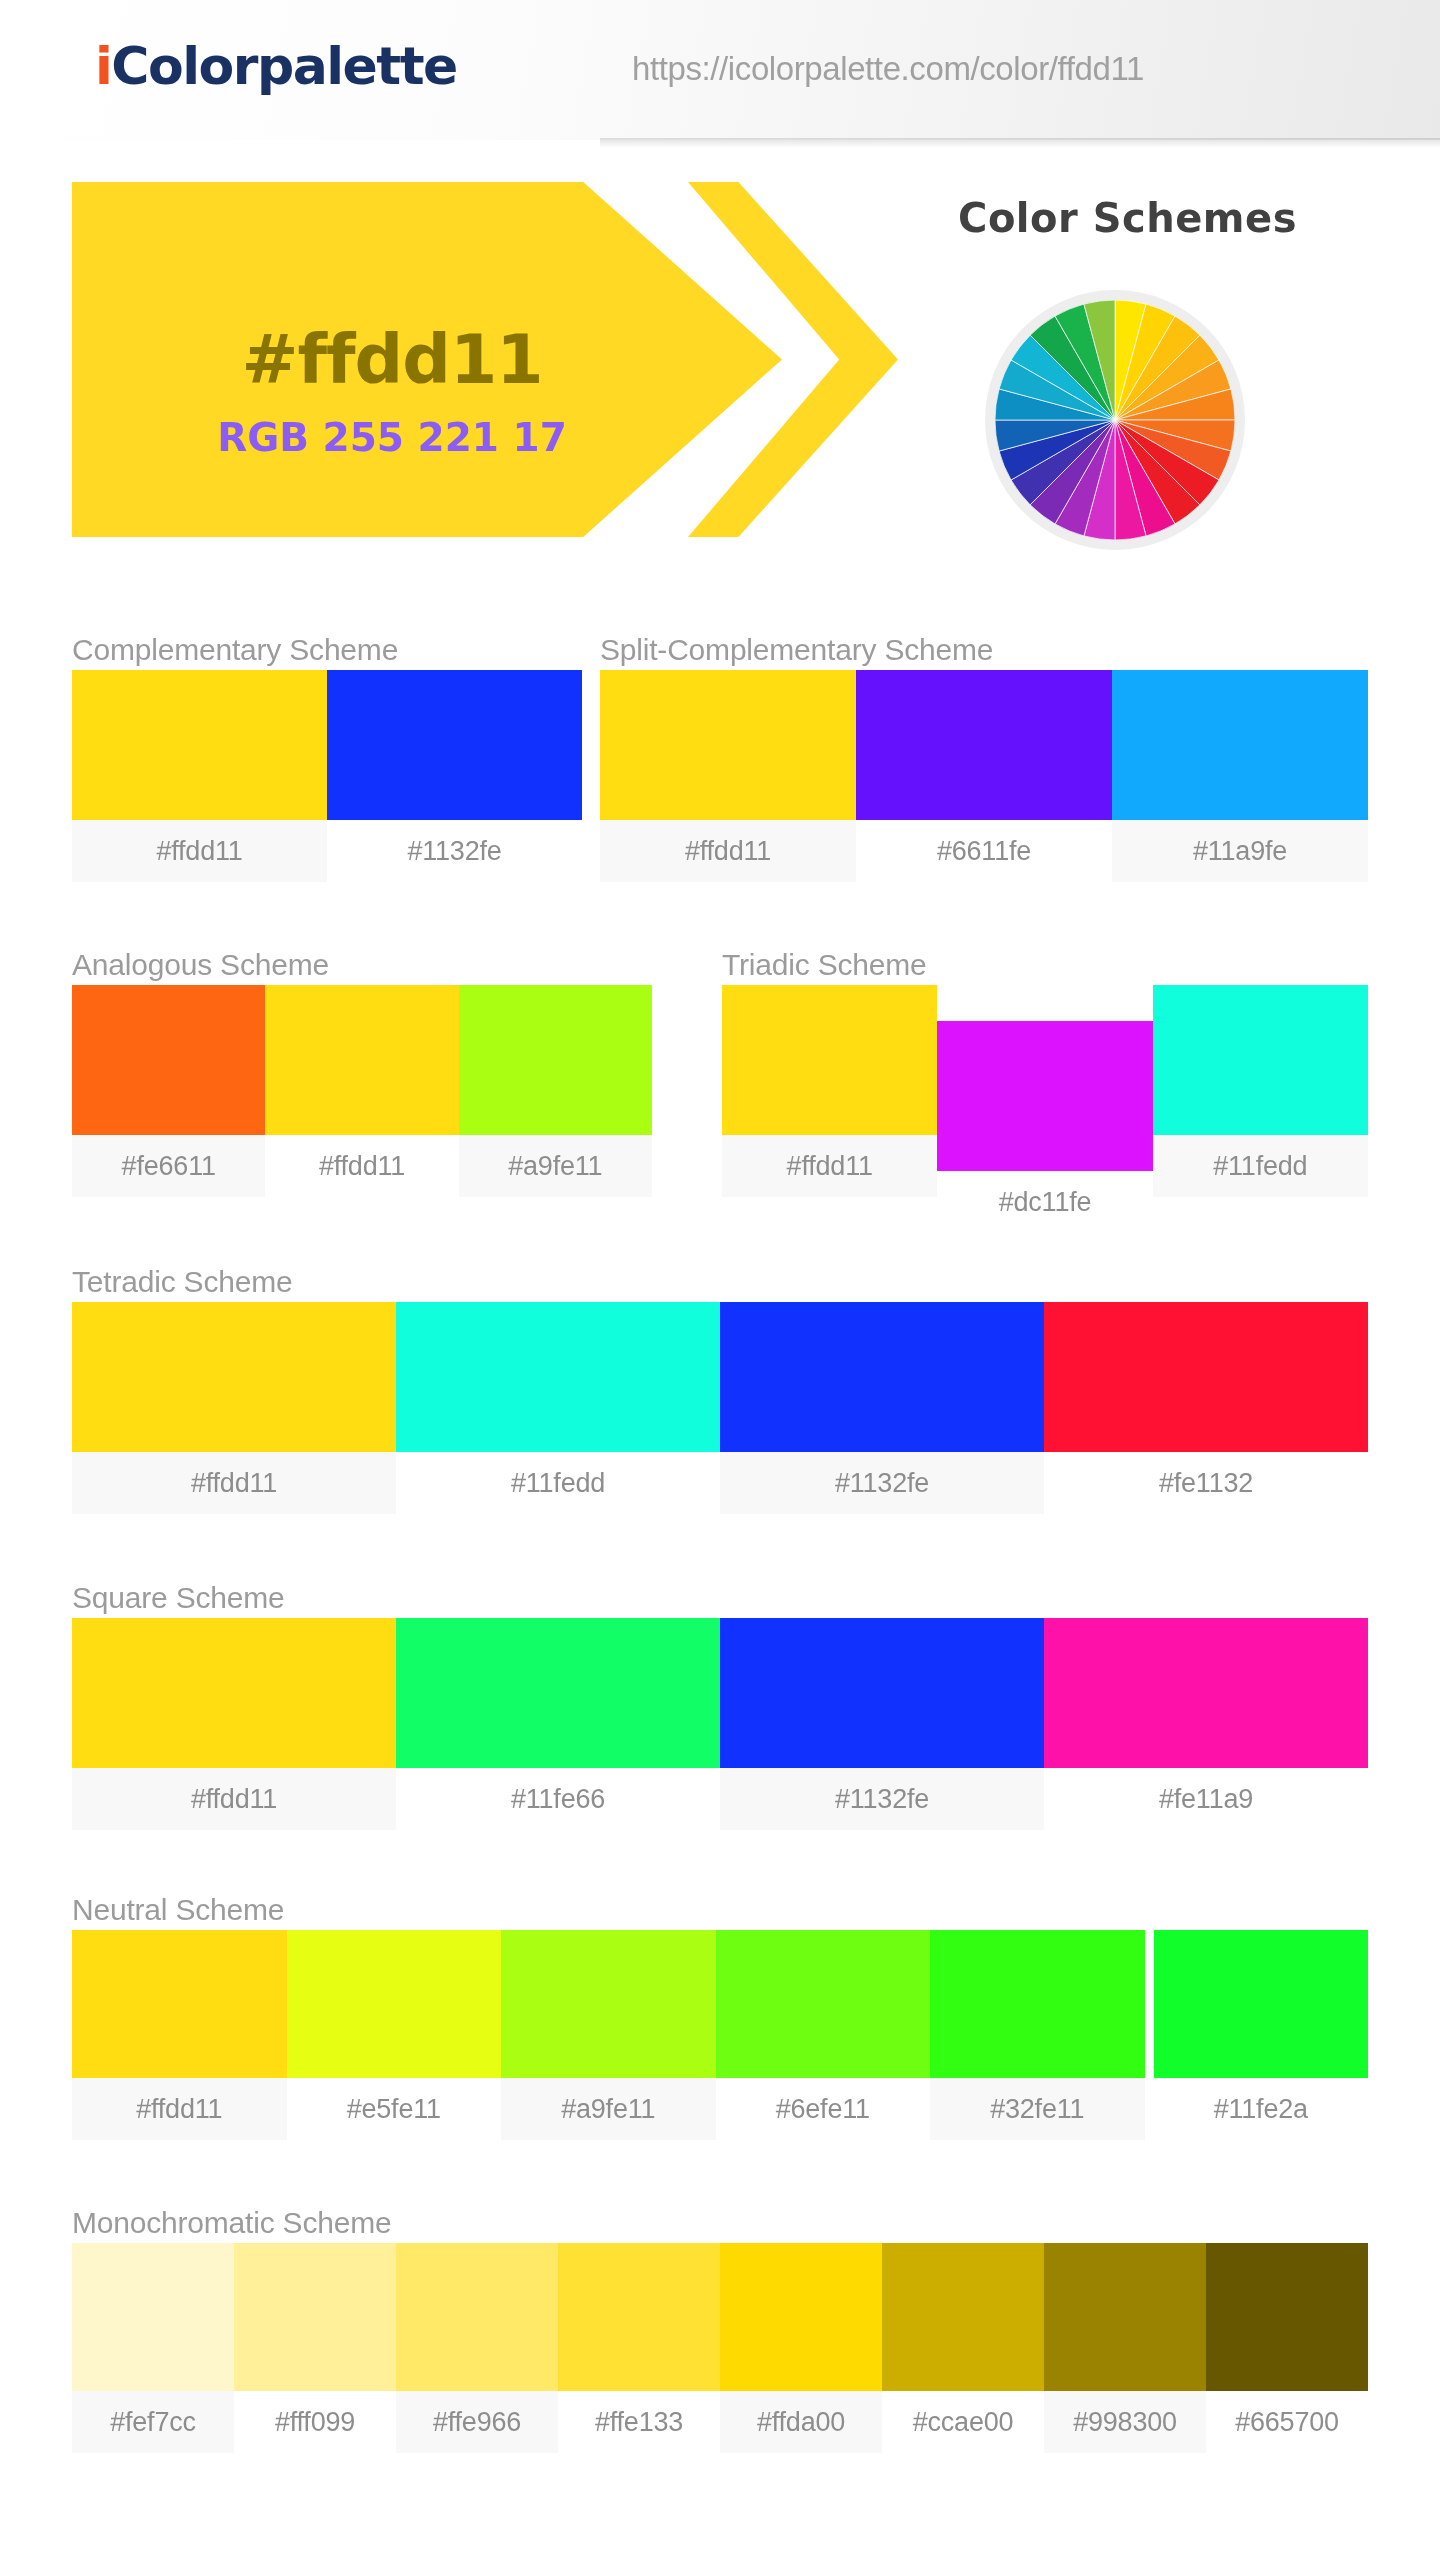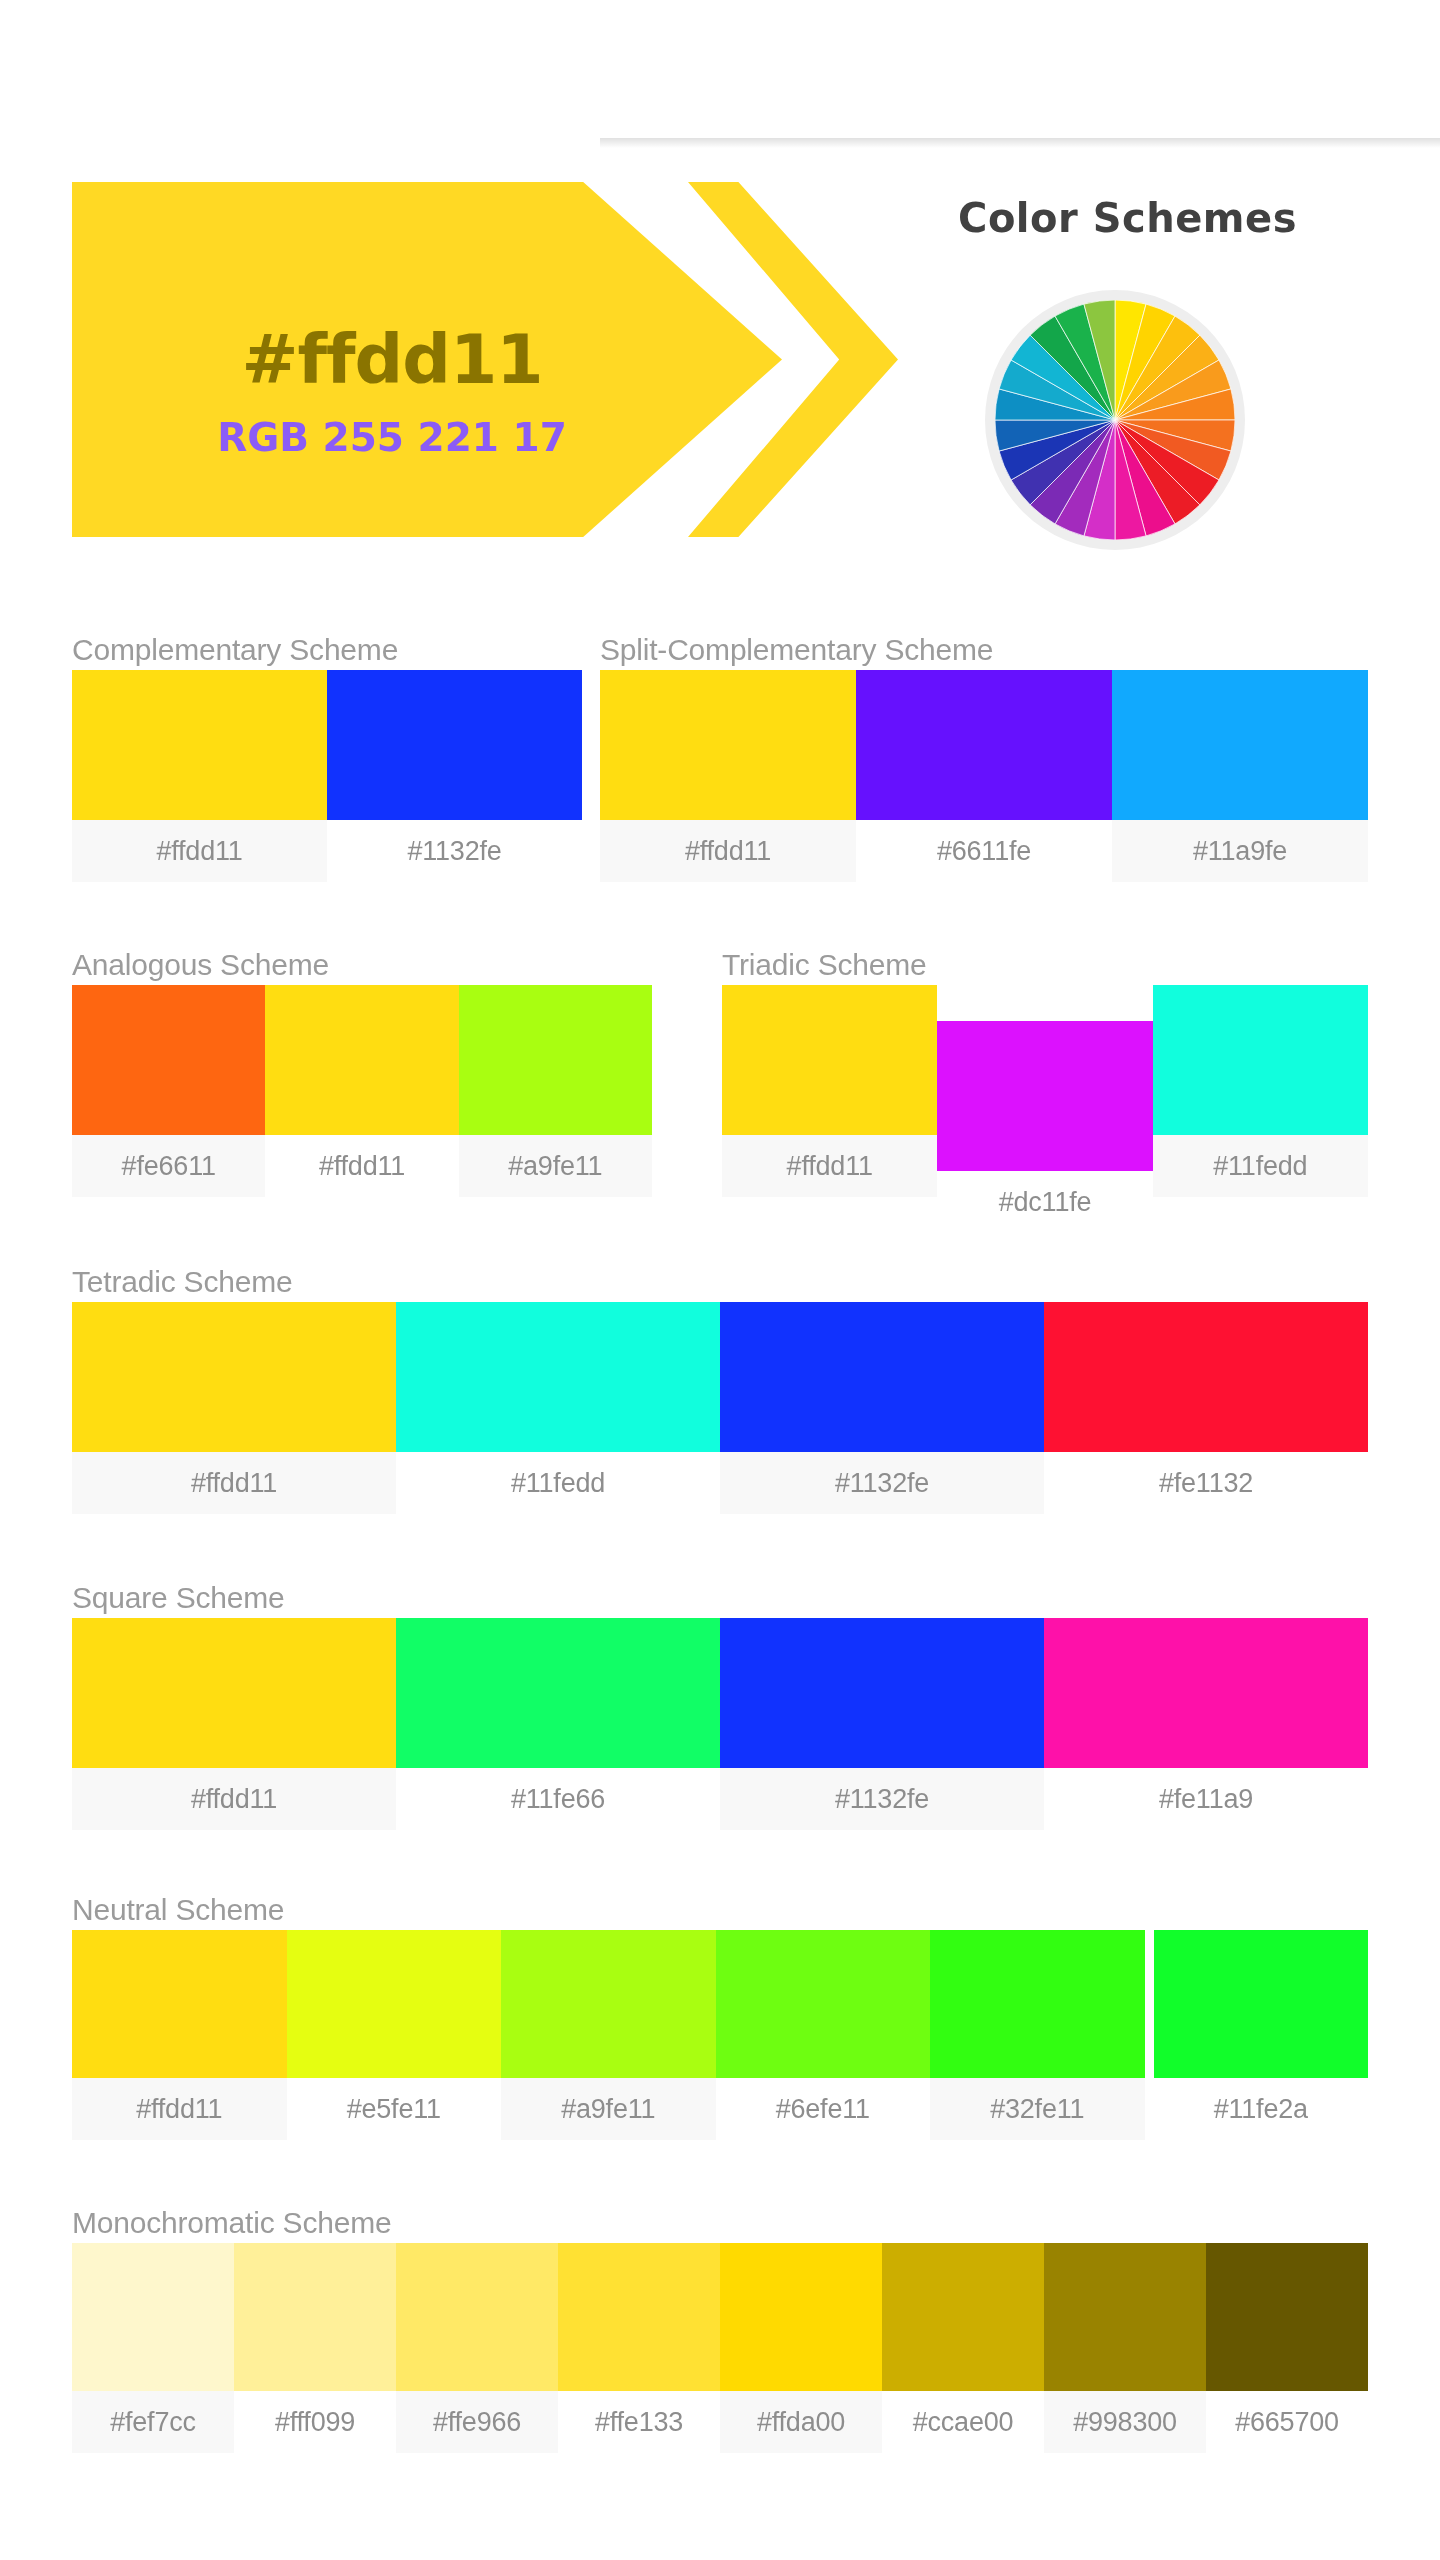--- a/index.html
+++ b/index.html
@@ -153,20 +153,24 @@
     letter-spacing: -0.2px;
   }
   .lbl-alt { background: #f8f8f8; }
   .lbl-plain { background: #ffffff; }
 </style>
 </head>
 <body>
 
 <div class="page">
 
+  <div class="header">
+    <div class="logo"><span class="logo-i">i</span><span class="logo-rest">Colorpalette</span></div>
+    <div class="url">https://icolorpalette.com/color/ffdd11</div>
+  </div>
   <div class="header-shadow"></div>
 
   <div class="hero">
     <div class="arrow-main"></div>
     <div class="arrow-chevron"></div>
     <div class="hex-code">#ffdd11</div>
     <div class="rgb-code">RGB 255 221 17</div>
     <div class="schemes-title">Color Schemes</div>
     <div class="wheel-wrap">
       <div class="wheel-ring"></div>

